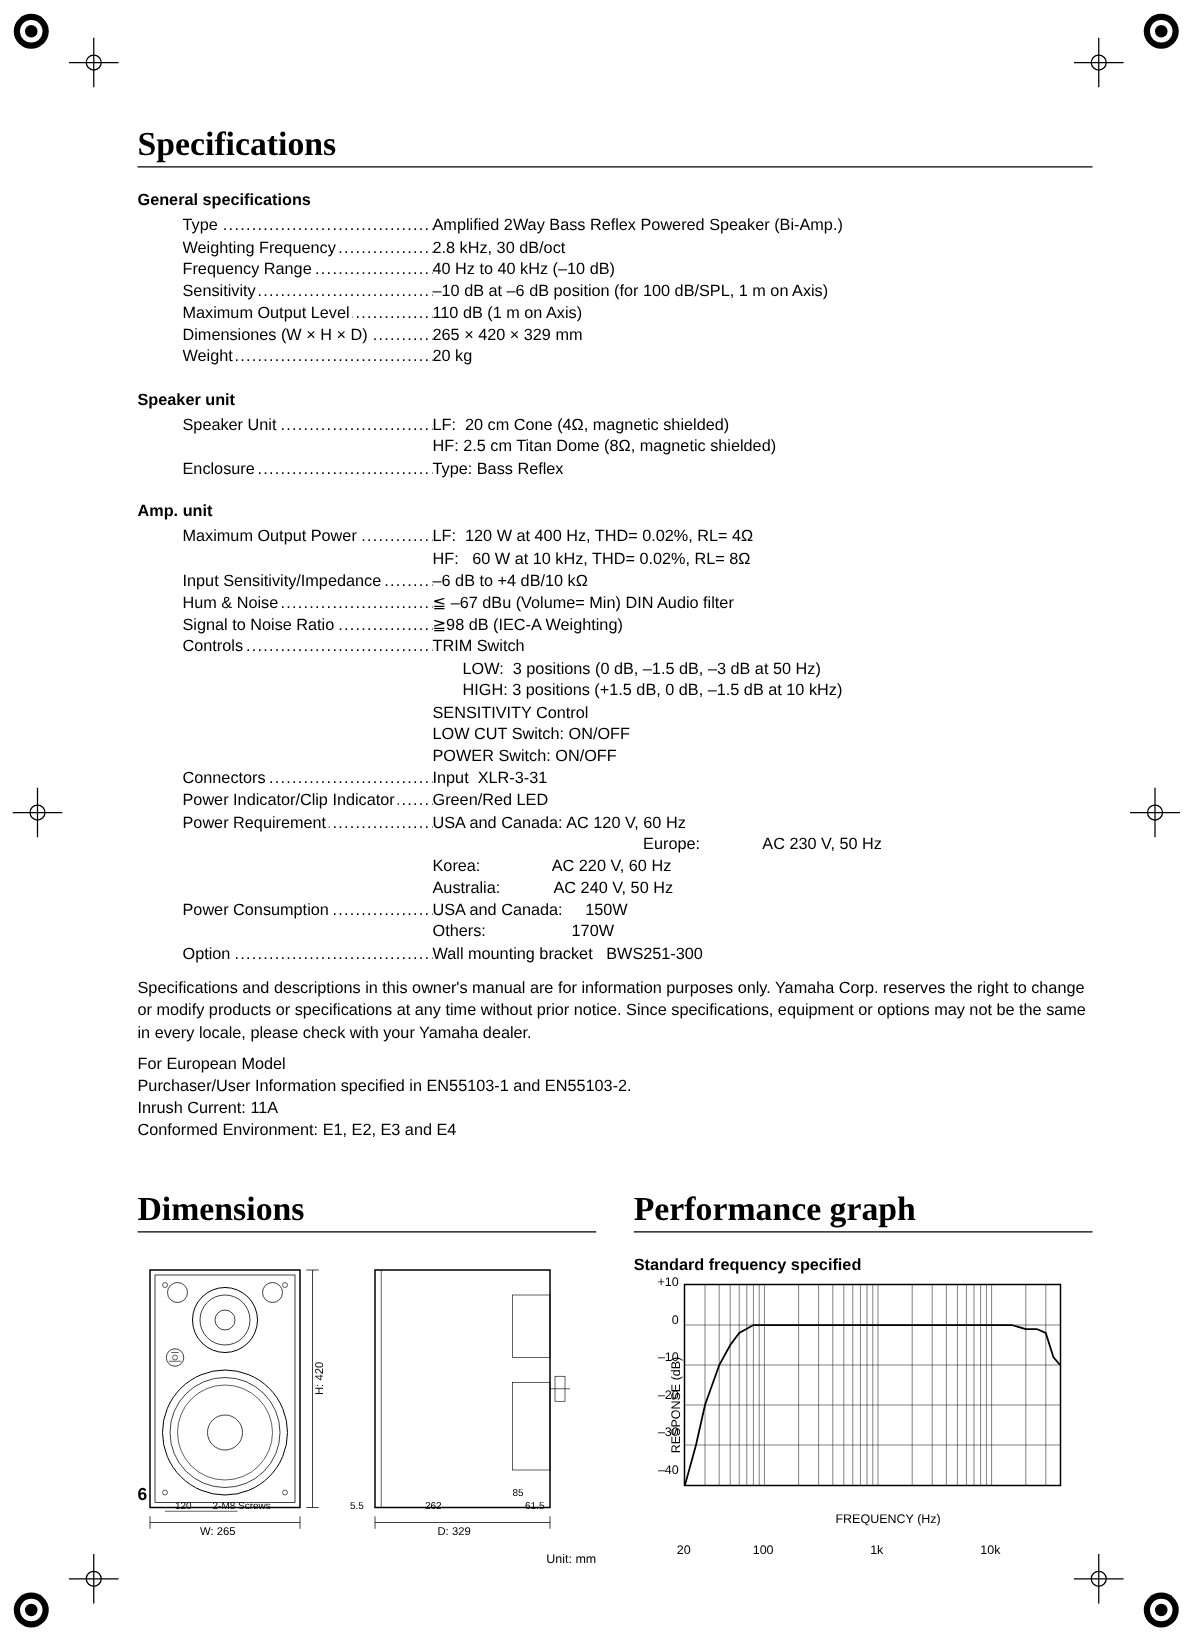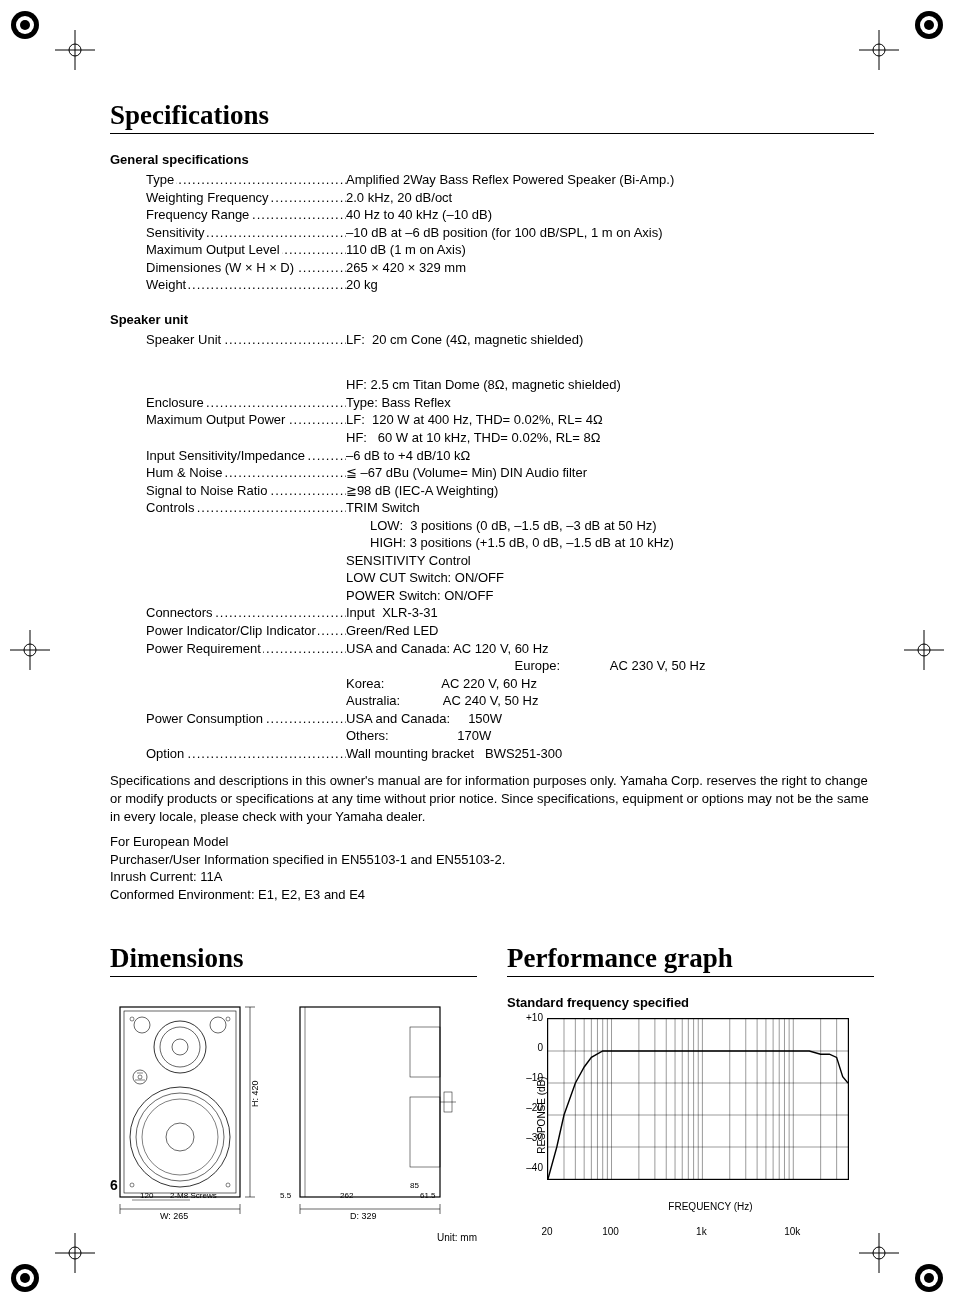--- a/index.html
+++ b/index.html
@@ -198,21 +198,21 @@
   <h1>Specifications</h1>
 
   <div class="subhead">General specifications</div>
   <div class="specblock" id="general-rows">
       <div class="specrow">
         <div class="speclabel"><span>Type</span></div>
         <div class="specval" style="white-space: pre;">Amplified 2Way Bass Reflex Powered Speaker (Bi-Amp.)</div>
       </div>
       <div class="specrow">
         <div class="speclabel"><span>Weighting Frequency</span></div>
-        <div class="specval" style="white-space: pre;">2.0 kHz, 20 dB/oct</div>
+        <div class="specval" style="white-space: pre;">2.8 kHz, 30 dB/oct</div>
       </div>
       <div class="specrow">
         <div class="speclabel"><span>Frequency Range</span></div>
         <div class="specval" style="white-space: pre;">40 Hz to 40 kHz (–10 dB)</div>
       </div>
       <div class="specrow">
         <div class="speclabel"><span>Sensitivity</span></div>
         <div class="specval" style="white-space: pre;">–10 dB at –6 dB position (for 100 dB/SPL, 1 m on Axis)</div>
       </div>
       <div class="specrow">
@@ -228,27 +228,28 @@
         <div class="specval" style="white-space: pre;">20 kg</div>
       </div>
     </div>
 
   <div class="subhead">Speaker unit</div>
   <div class="specblock" id="speaker-rows">
       <div class="specrow">
         <div class="speclabel"><span>Speaker Unit</span></div>
         <div class="specval" style="white-space: pre;">LF:  20 cm Cone (4Ω, magnetic shielded)</div>
       </div>
-      <div style="padding-left: 200px; line-height: 1.35; white-space: pre; margin-top: 28px;">HF: 2.5 cm Titan Dome (8Ω, magnetic shielded)</div>
+      <div style="padding-left: 200px; line-height: 1.35; white-space: pre;">HF: 2.5 cm Titan Dome (8Ω, magnetic shielded)</div>
       <div class="specrow">
         <div class="speclabel"><span>Enclosure</span></div>
         <div class="specval" style="white-space: pre;">Type: Bass Reflex</div>
       </div>
     </div>
 
+  <div class="subhead">Amp. unit</div>
   <div class="specblock" id="amp-rows">
       <div class="specrow">
         <div class="speclabel"><span>Maximum Output Power</span></div>
         <div class="specval" style="white-space: pre;">LF:  120 W at 400 Hz, THD= 0.02%, RL= 4Ω</div>
       </div>
       <div style="padding-left: 200px; line-height: 1.35; white-space: pre;">HF:   60 W at 10 kHz, THD= 0.02%, RL= 8Ω</div>
       <div class="specrow">
         <div class="speclabel"><span>Input Sensitivity/Impedance</span></div>
         <div class="specval" style="white-space: pre;">–6 dB to +4 dB/10 kΩ</div>
       </div>

